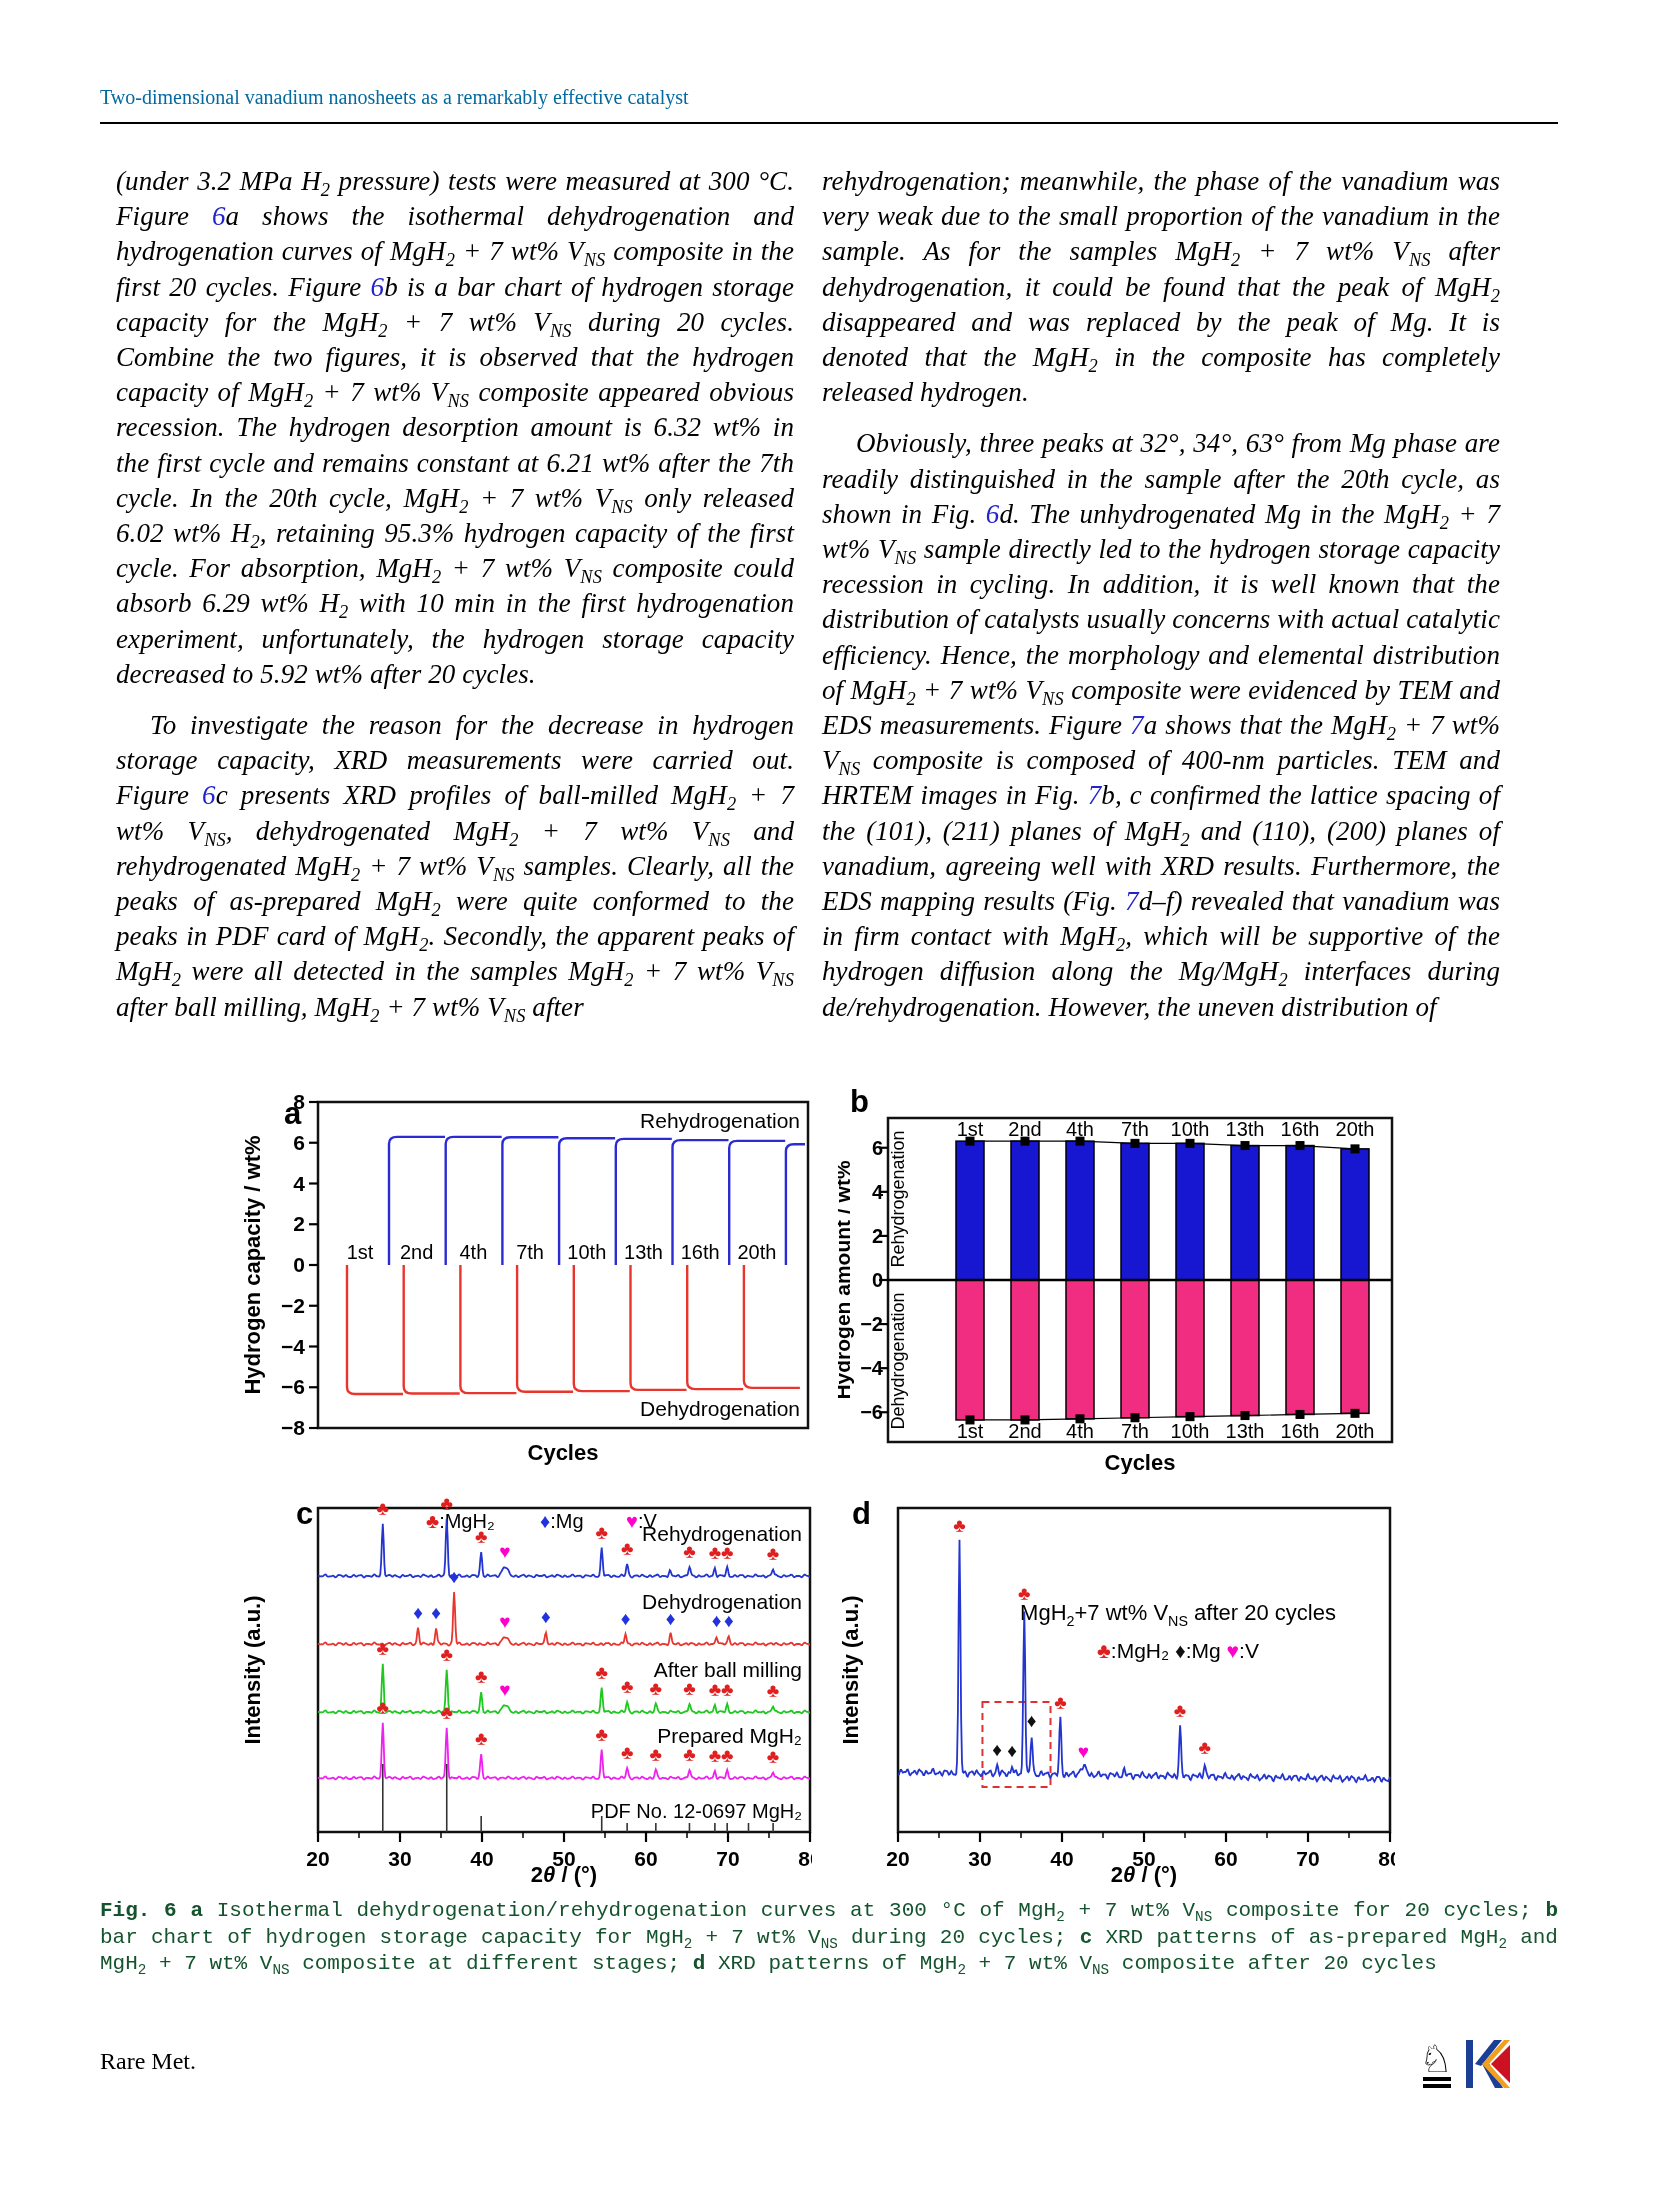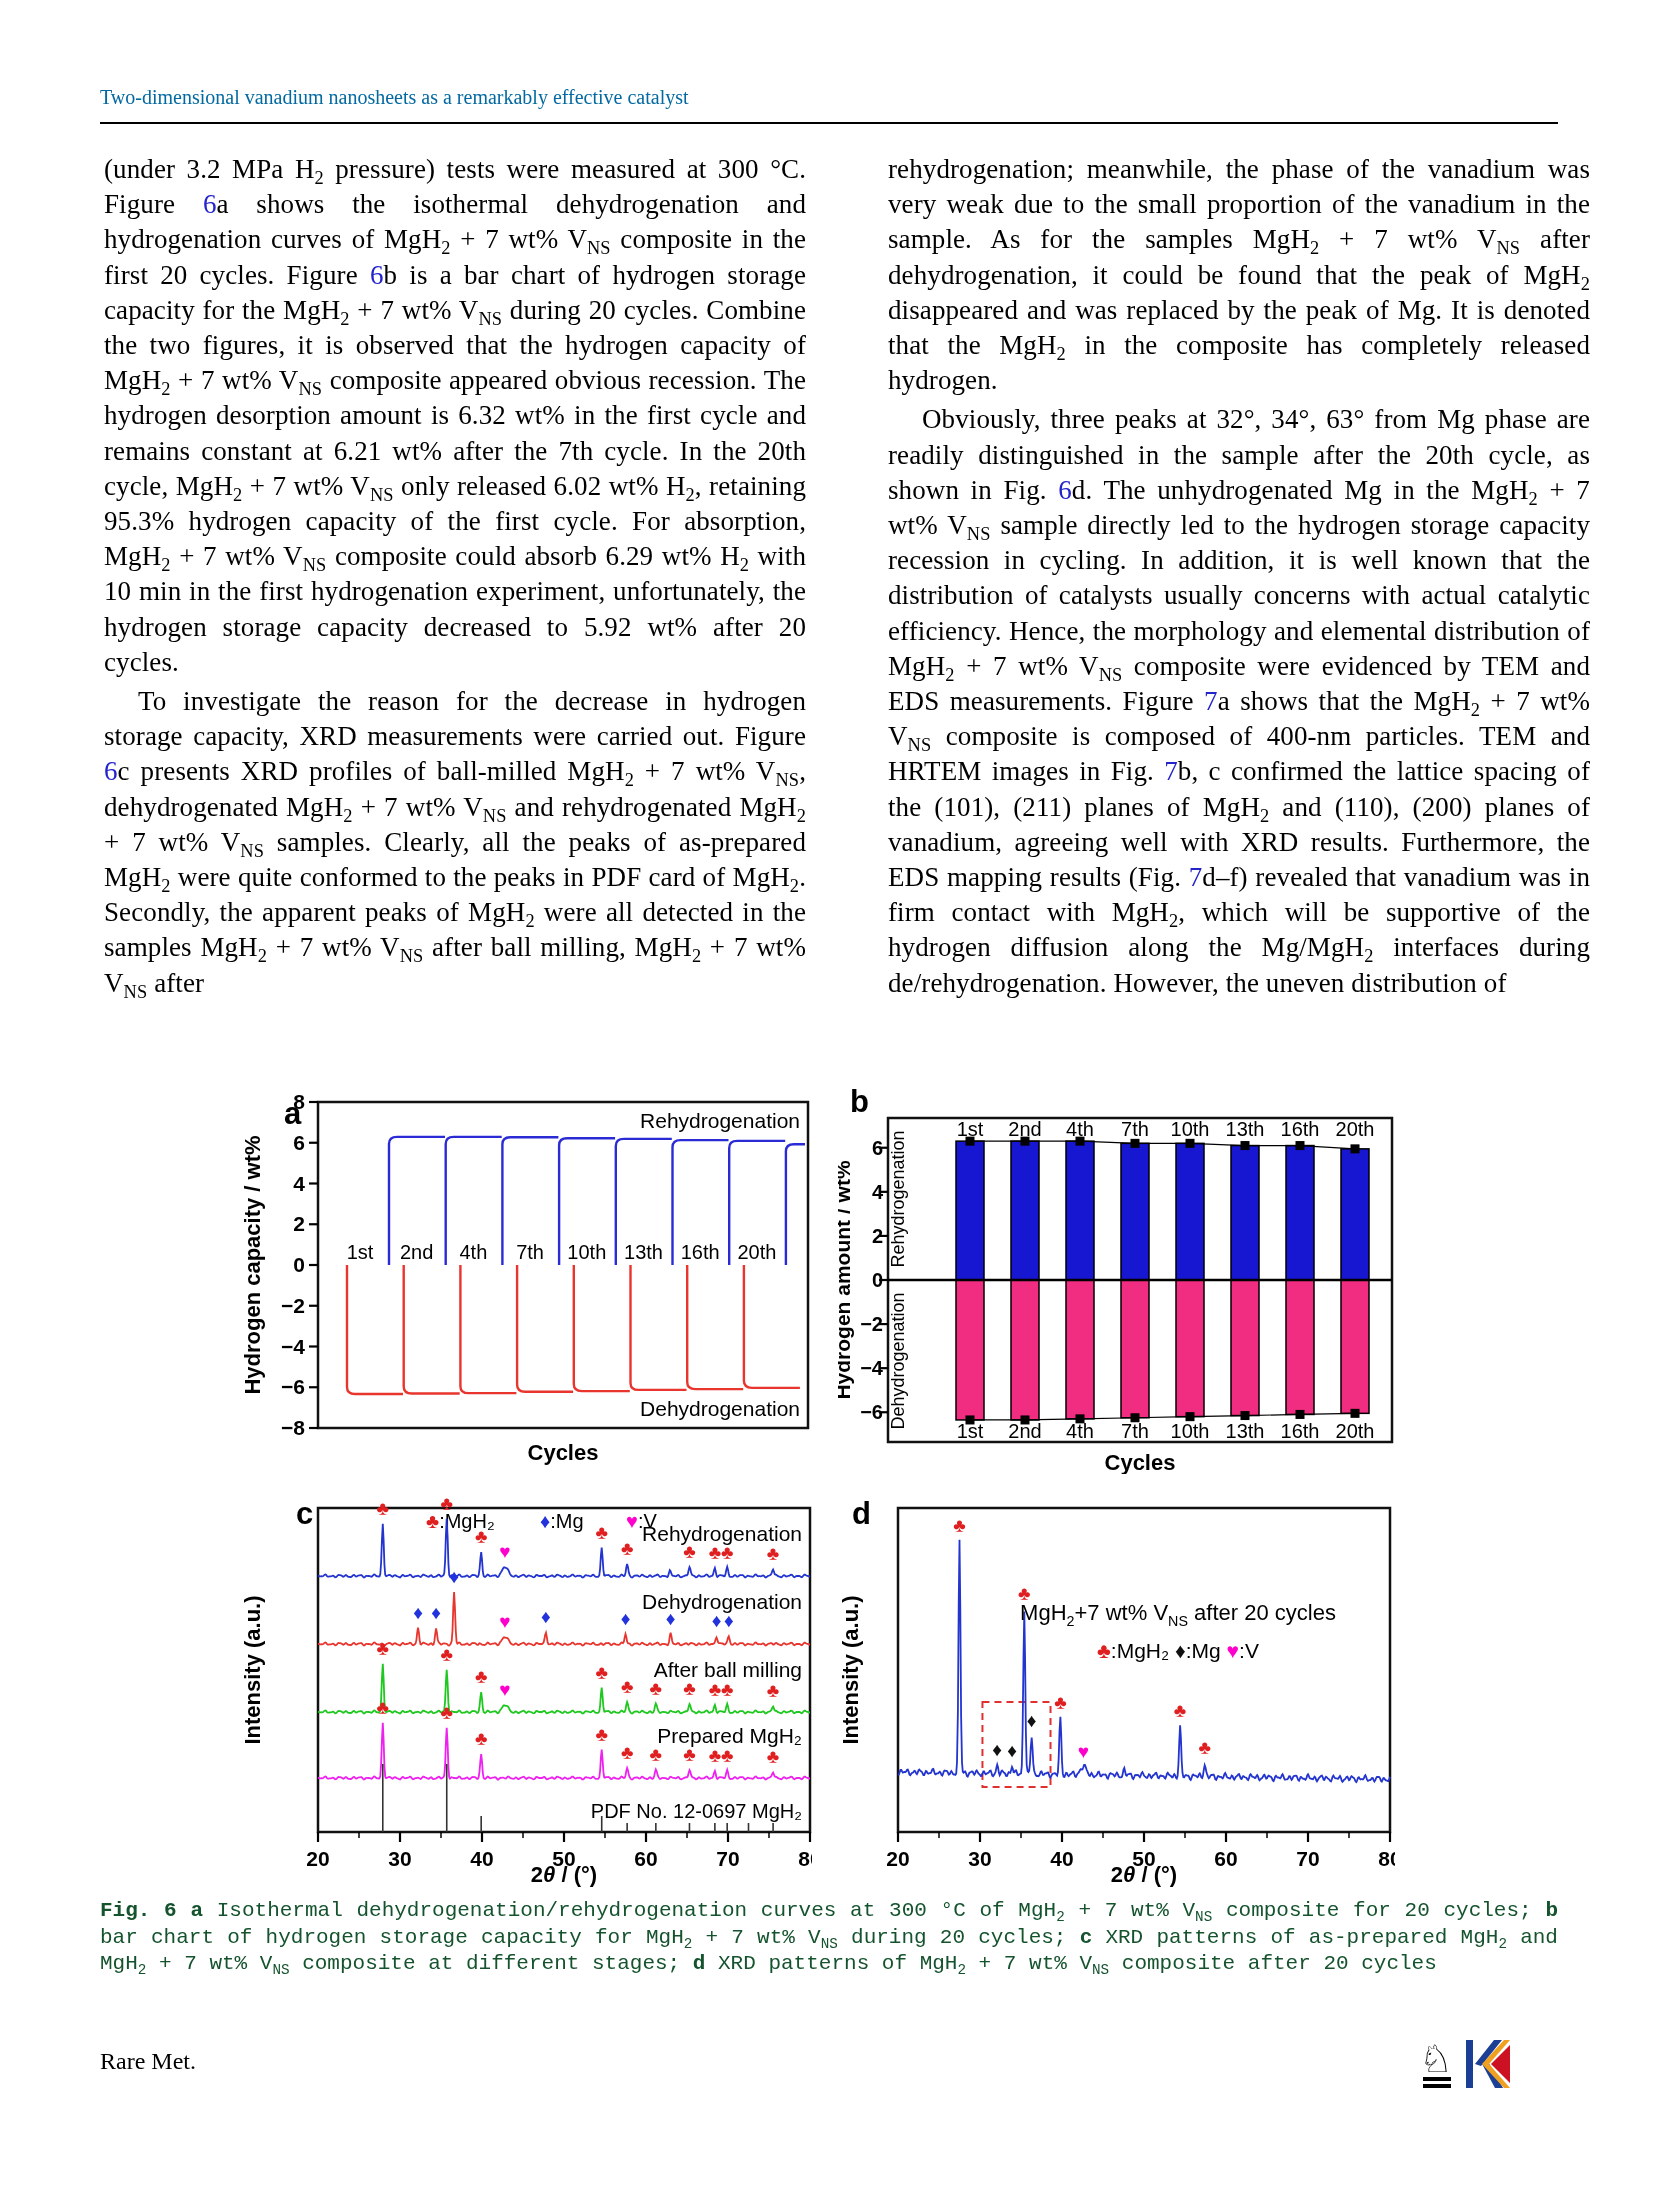--- a/index.html
+++ b/index.html
@@ -3,22 +3,22 @@
 <meta charset="utf-8">
 <style>
   html,body{margin:0;padding:0;background:#ffffff;}
   .page{position:relative;width:1653px;height:2196px;background:#fff;color:#000;
         font-family:"Liberation Serif", serif;overflow:hidden;}
   .runhead{position:absolute;left:100px;top:86px;width:1458px;font-size:20px;color:#0369a1;}
   .rule{position:absolute;left:100px;top:122px;width:1458px;height:2px;background:#000;}
   .col{position:absolute;top:148px;width:710px;text-align:justify;font-size:27px;
        line-height:35.2px;letter-spacing:0.1px;}
   .colL{left:100px;}
-  .colR{left:884px;}
-  p.para{margin:4px;padding:0;}
+  .colR{left:806px;}
+  p.para{margin:16px;padding:0;font-style:italic;}
   p.ind{text-indent:34px;}
   .ref{color:#2424cc;}
   sub.sb{font-size:68%;line-height:0;}
   .bd{font-weight:bold;}
   .caption{position:absolute;left:100px;top:1898px;width:1458px;text-align:justify;
            font-family:Liberation Mono, monospace;font-size:21px;line-height:26.6px;color:#14532d;}
   svg.panel{position:absolute;}
   #svgA{left:240px;top:1082px;}
   #svgB{left:838px;top:1082px;}
   #svgC{left:240px;top:1480px;}

